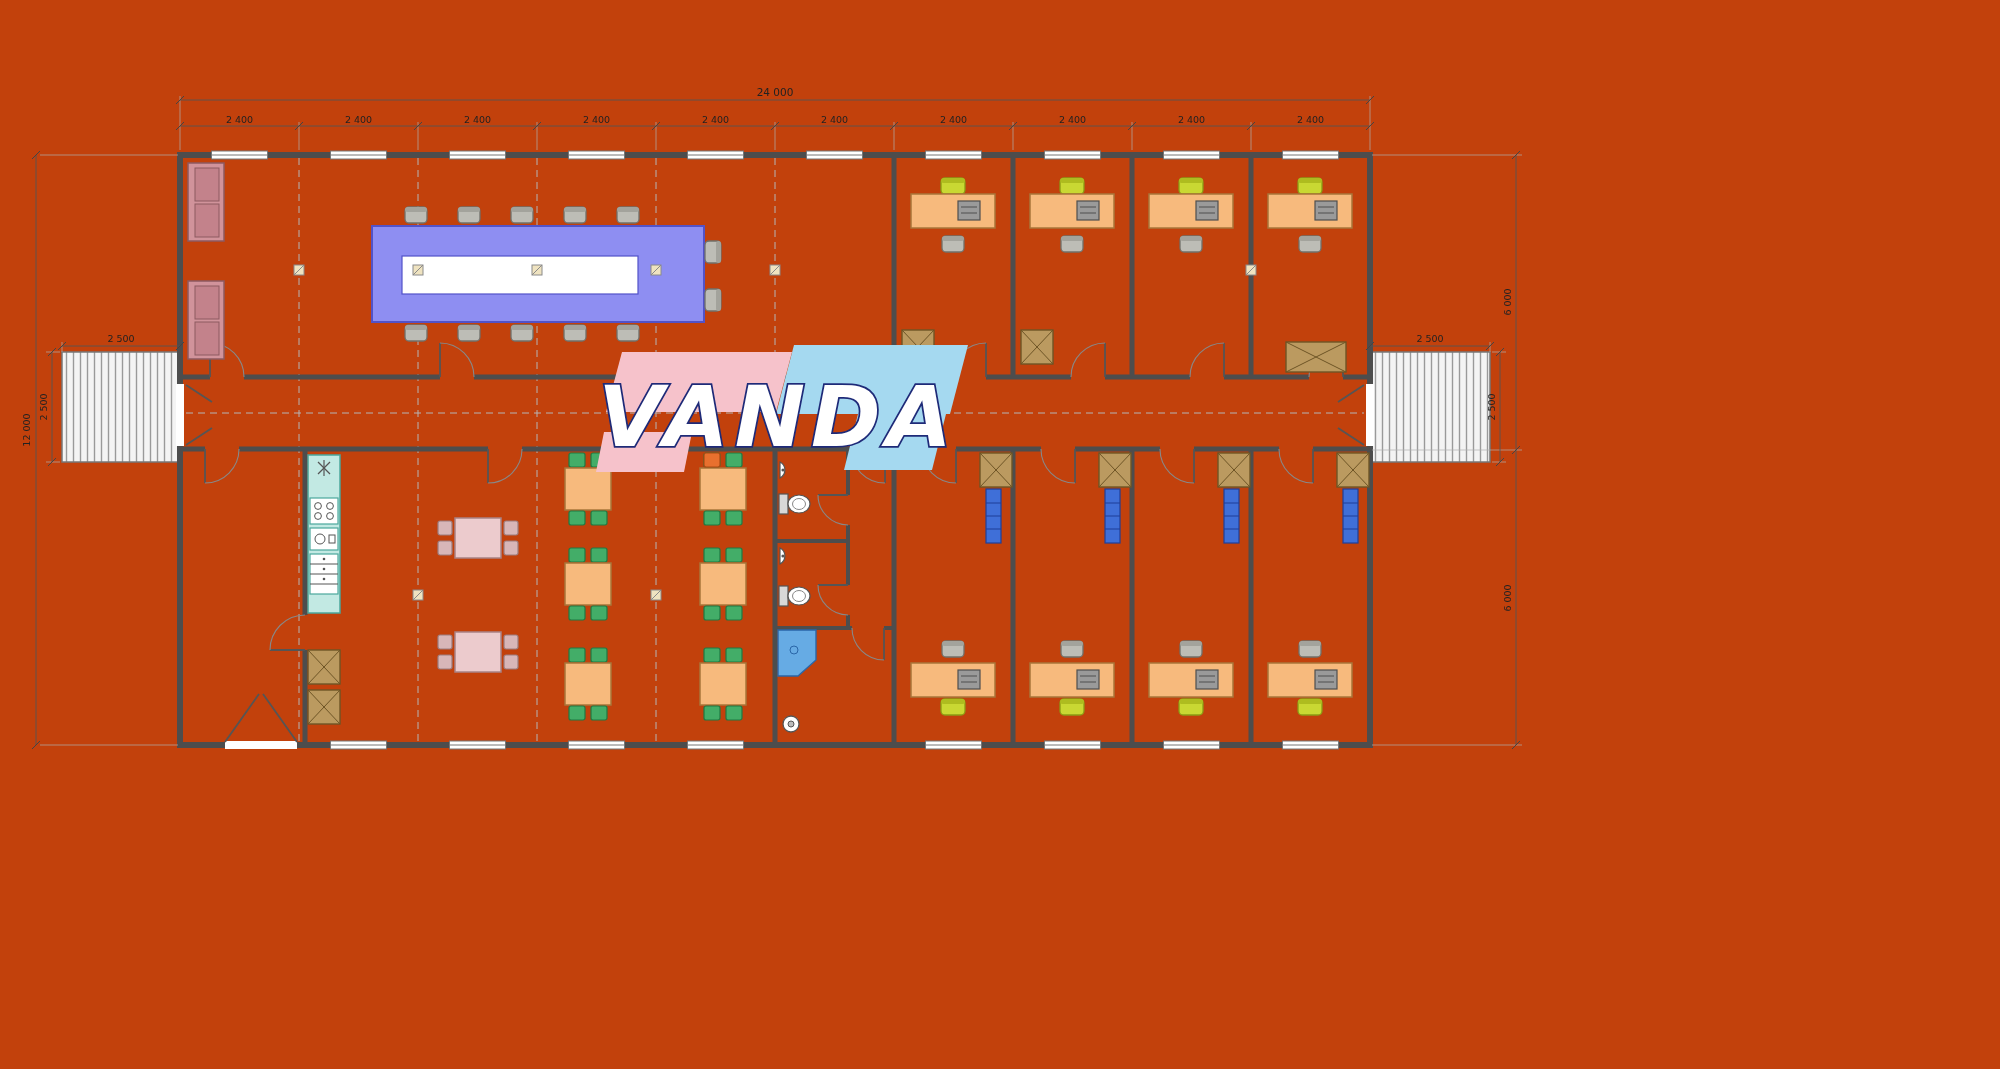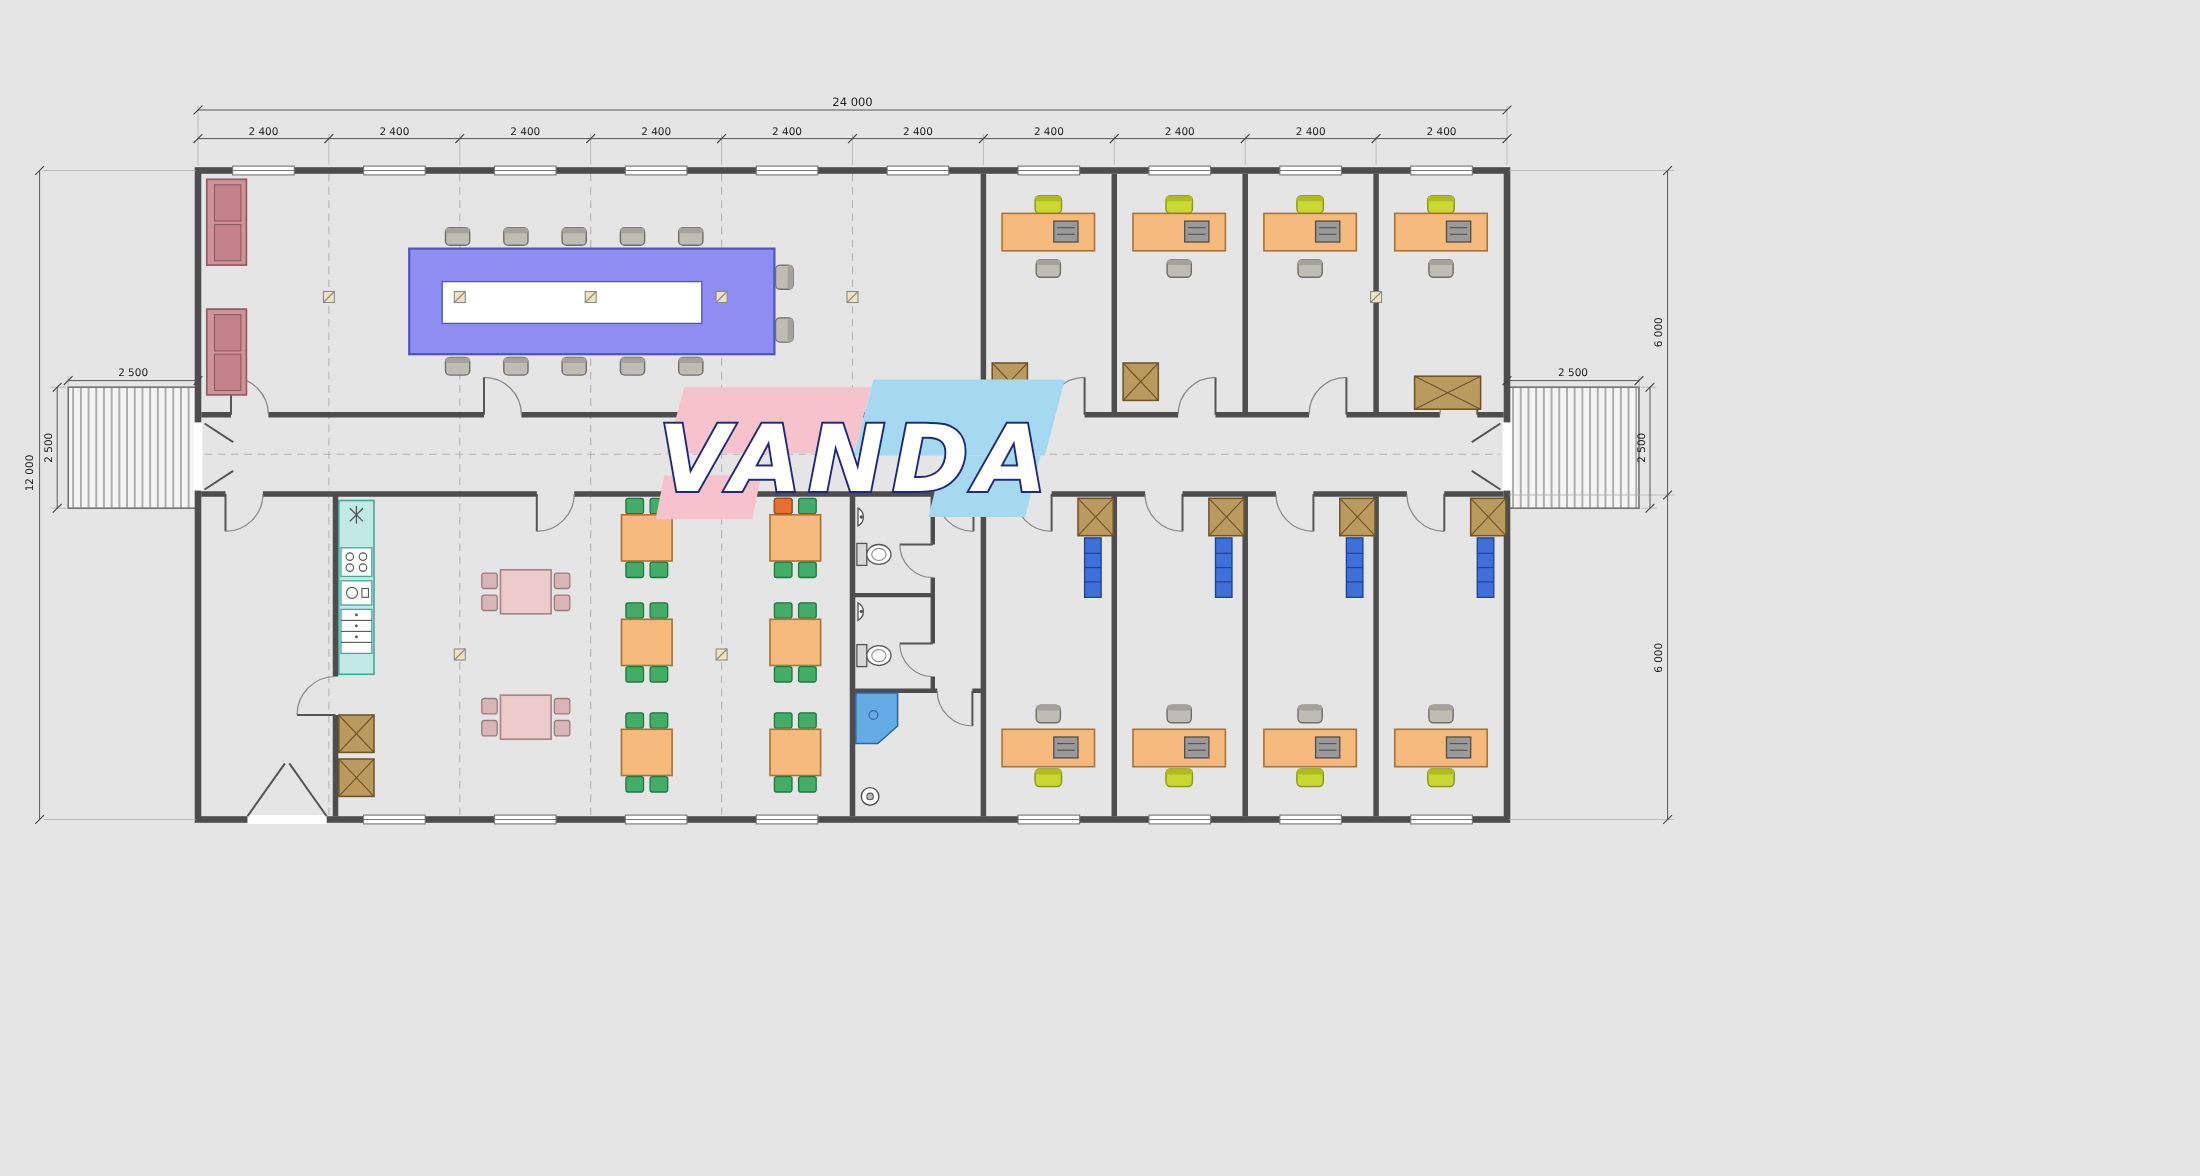--- a/index.html
+++ b/index.html
@@ -1,16 +1,16 @@
 <!DOCTYPE html>
 <html><head>
 <meta charset="utf-8">
 <style>
   html,body { margin:0; padding:0; background:#ffffff; }
-  .canvas { position:relative; width:2000px; height:1069px; background:#e5e5e5; overflow:hidden; }
+  .canvas { position:relative; width:2000px; height:1069px; background:#c2410c; overflow:hidden; }
   svg text { font-family:"DejaVu Sans", sans-serif; fill:#222; }
   .dim    { font-size:9.5px; text-anchor:middle; }
   .dim-lg { font-size:10.5px; text-anchor:middle; }
   .wm-text{ font-size:84px; font-weight:bold; font-style:italic; letter-spacing:6px;
             text-anchor:middle; paint-order:stroke; stroke-width:3.5px; fill:#ffffff; }
 </style>
 </head>
 <body>
 
 <div class="canvas">

